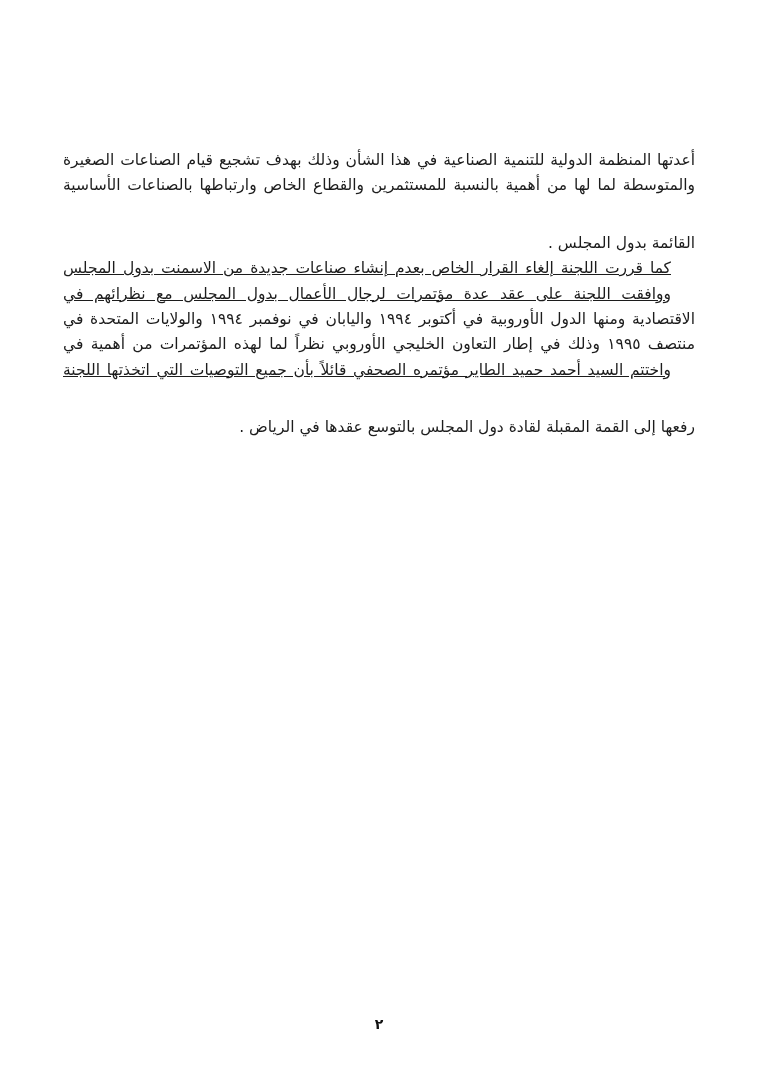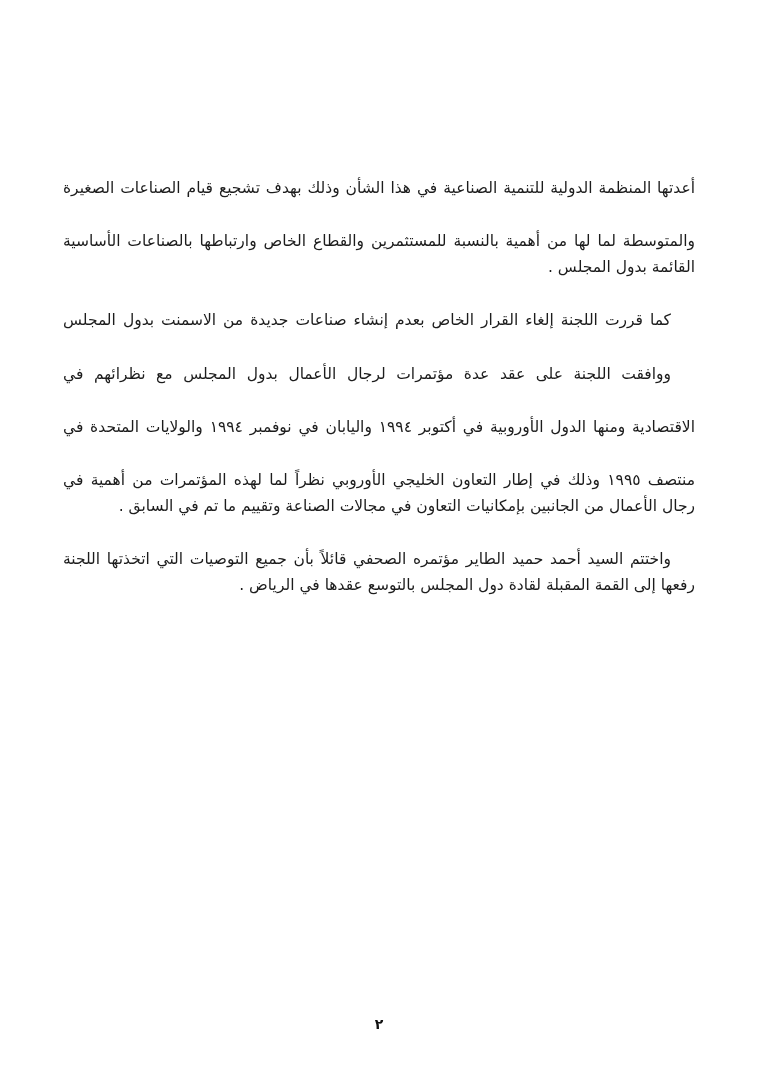--- a/index.html
+++ b/index.html
@@ -29,27 +29,28 @@
     color: #1c1c1c;
   }
   .line {
     white-space: normal;
     overflow: hidden;
     height: 25.4px;
   }
   .line.full {
     text-align: justify;
     text-align-last: justify;
-    margin-top: 28px;
   }
   .line.last {
     text-align: right;
+    margin-top: 32px;
   }
   .line.indent {
     padding-right: 24px;
+    text-decoration: underline;
   }
   .page-number {
     position: absolute;
     top: 1016px;
     left: 0;
     right: 0;
     text-align: center;
     direction: rtl;
     font-size: 14px;
     font-weight: 700;
@@ -61,18 +62,17 @@
 
 <div class="page">
   <div class="text-block">
       <div class="line full">أعدتها المنظمة الدولية للتنمية الصناعية في هذا الشأن وذلك بهدف تشجيع قيام الصناعات الصغيرة</div>
       <div class="line full">والمتوسطة لما لها من أهمية بالنسبة للمستثمرين والقطاع الخاص وارتباطها بالصناعات الأساسية الكبيرة</div>
       <div class="line last">القائمة بدول المجلس .</div>
       <div class="line full indent">كما قررت اللجنة إلغاء القرار الخاص بعدم إنشاء صناعات جديدة من الاسمنت بدول المجلس</div>
       <div class="line full indent">ووافقت اللجنة على عقد عدة مؤتمرات لرجال الأعمال بدول المجلس مع نظرائهم في المجموعات</div>
       <div class="line full">الاقتصادية ومنها الدول الأوروبية في أكتوبر ١٩٩٤ واليابان في نوفمبر ١٩٩٤ والولايات المتحدة في</div>
       <div class="line full">منتصف ١٩٩٥ وذلك في إطار التعاون الخليجي الأوروبي نظراً لما لهذه المؤتمرات من أهمية في تعريف</div>
-      <div class="line last">رجال الأعمال من الجانبين بإمكانيات التعاون في مجالات الصناعة وتقييم ما تم في السابق .</div>
       <div class="line full indent">واختتم السيد أحمد حميد الطاير مؤتمره الصحفي قائلاً بأن جميع التوصيات التي اتخذتها اللجنة سيتم</div>
       <div class="line last">رفعها إلى القمة المقبلة لقادة دول المجلس بالتوسع عقدها في الرياض .</div>
     </div>
   <div class="page-number">٢</div>
 </div>
 
 </body></html>

